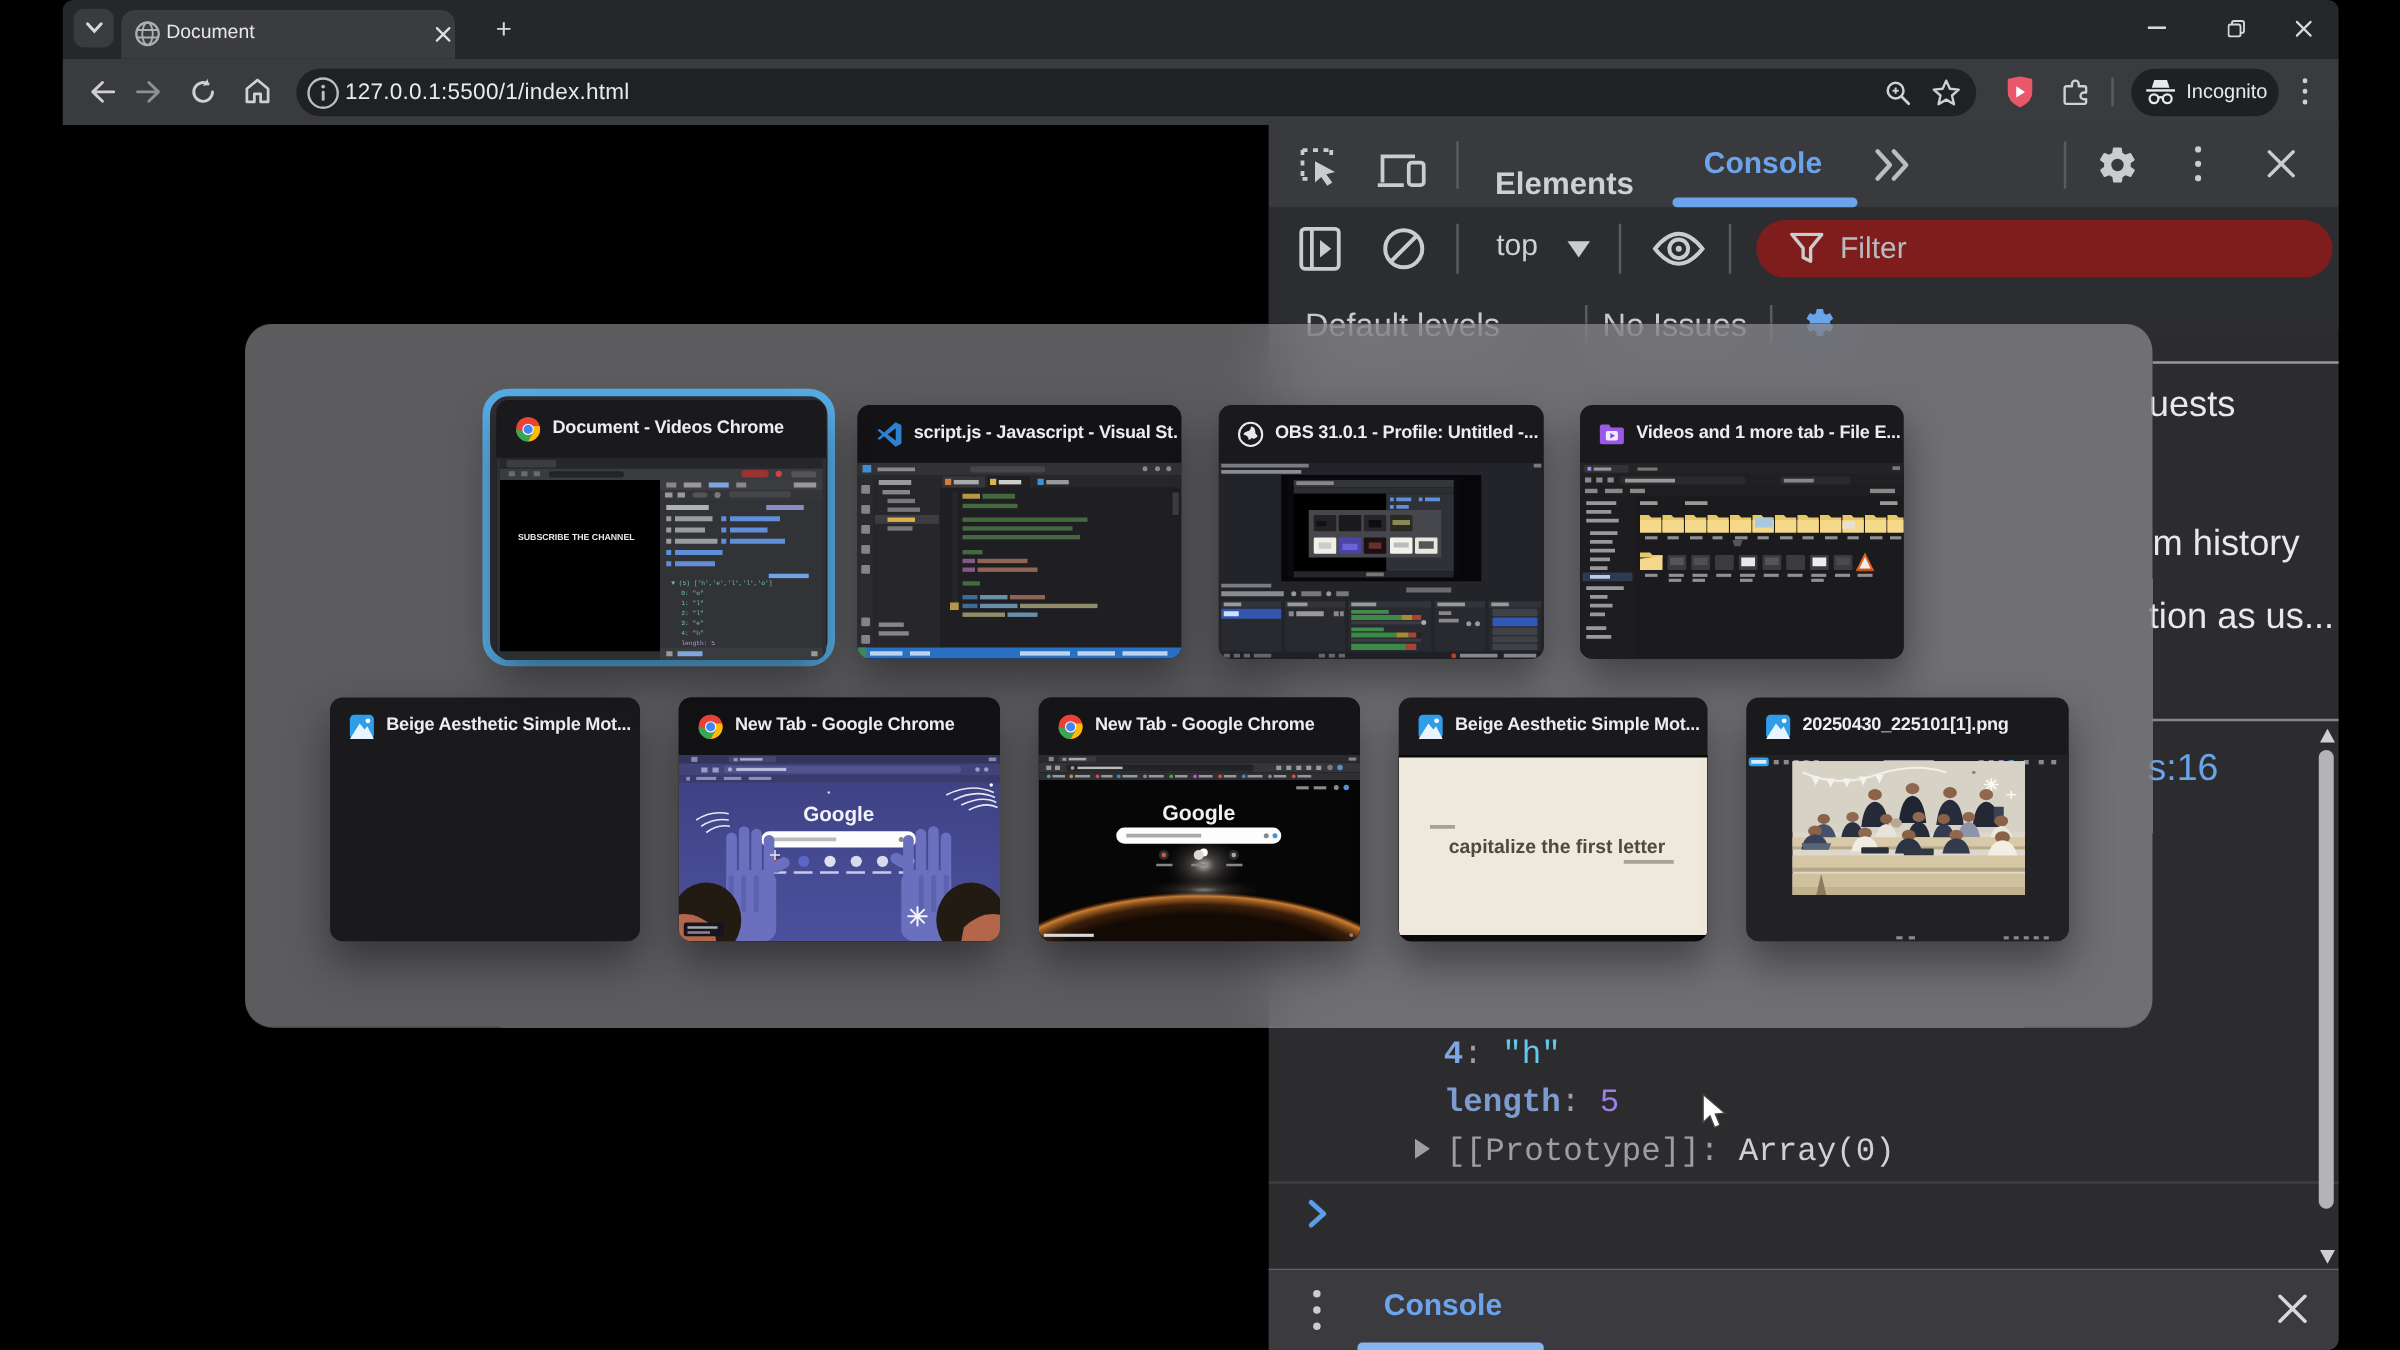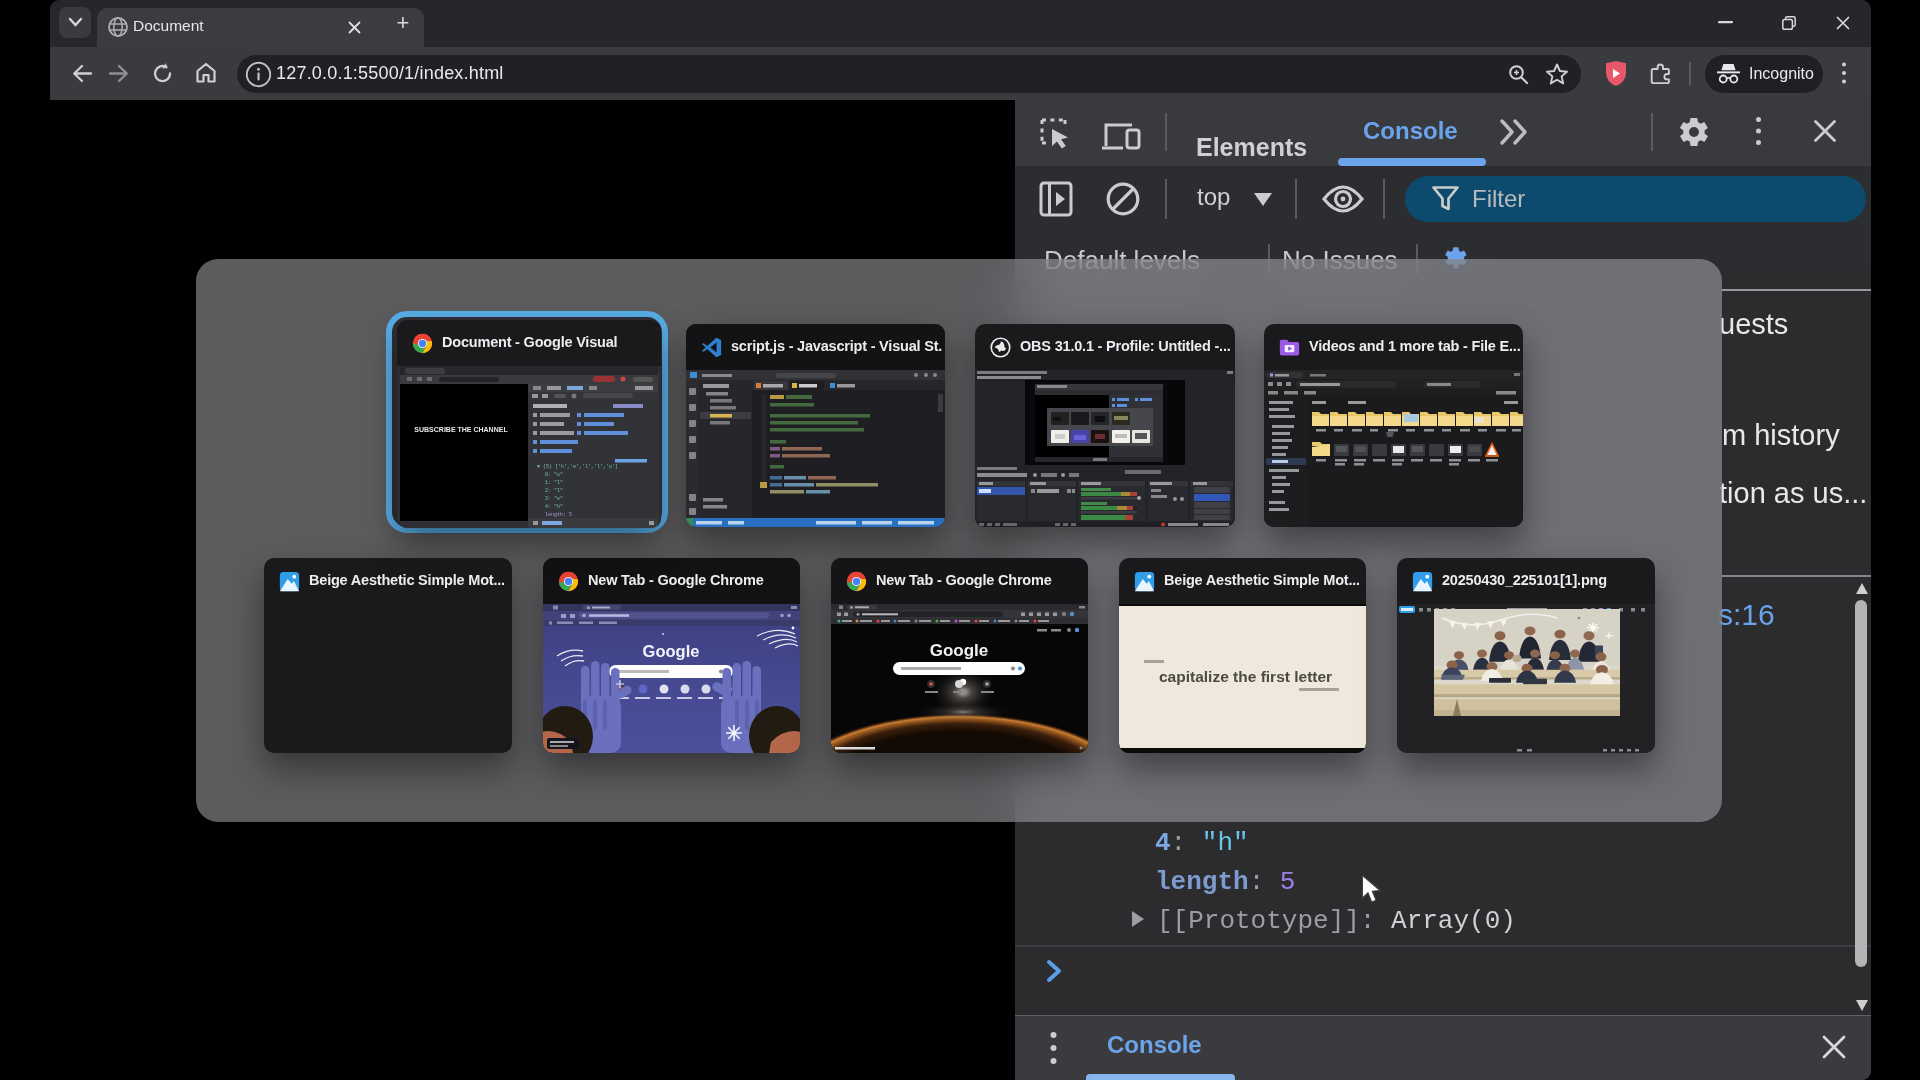--- a/index.html
+++ b/index.html
@@ -6,21 +6,21 @@
   html,body { width:1920px; height:1080px; background:#000; overflow:hidden;
     font-family:"Liberation Sans", sans-serif; }
   .abs { position:absolute; }
   #screen { position:relative; width:1920px; height:1080px; background:#000; }
   
   #win { position:absolute; left:50px; top:0; width:1821px; height:1080px;
          border-radius:9px; overflow:hidden; background:#000; }
   #tabstrip { position:absolute; left:0; top:0; width:100%; height:47px; background:#26272b; }
   #tabchev { position:absolute; left:9px; top:7px; width:32px; height:31px; border-radius:8px;
              background:#3a3b3f; }
-  #tab { position:absolute; left:47px; top:8px; width:327px; height:39px; background:#3b3c40;
+  #tab { position:absolute; left:47px; top:8px; width:267px; height:39px; background:#3b3c40;
          border-radius:11px 11px 0 0; }
   #tab .t { position:absolute; left:36px; top:9px; font-size:15.5px; color:#e7e7e9; }
   #newtab { position:absolute; left:338px; top:10px; width:30px; height:28px; color:#d7d8da;
             font-size:22px; font-weight:300; text-align:center; line-height:26px; }
   
   #toolbar { position:absolute; left:0; top:47px; width:100%; height:53px; background:#3a3b3f; }
   #omni { position:absolute; left:187px; top:8px; width:1344px; height:38px; border-radius:19px;
           background:#202124; }
   #omni .url { position:absolute; left:41px; top:8px; font-size:18px; color:#e8e9eb; letter-spacing:0.2px; }
   
@@ -183,21 +183,21 @@
         <div class="dsep" style="left:150px; top:13px; height:40px;"></div>
         <div class="dtxt" style="left:182px; top:17px; font-size:24px;">top</div>
         <div class="abs" style="left:239px; top:27px; width:0; height:0; border-left:9.5px solid transparent; border-right:9.5px solid transparent; border-top:13px solid #cbccce;"></div>
         <div class="dsep" style="left:280px; top:13px; height:40px;"></div>
         <svg class="abs" style="left:307px;top:17px;" width="42" height="32" viewBox="0 0 42 32">
             <path d="M2 16 Q21 -8 40 16 Q21 40 2 16 Z" fill="none" stroke="#cbccce" stroke-width="3.2"></path>
             <circle cx="21" cy="16" r="7.5" fill="none" stroke="#cbccce" stroke-width="3.2"></circle>
             <circle cx="21" cy="16" r="2.4" fill="#cbccce"></circle>
           </svg>
         <div class="dsep" style="left:368px; top:13px; height:40px;"></div>
-        <div class="abs" style="left:390px; top:10px; width:461px; height:46px; border-radius:23px; background:#0c4a6e;">
+        <div class="abs" style="left:390px; top:10px; width:461px; height:46px; border-radius:23px; background:#7f1d1d;">
           <svg class="abs" style="left:27px;top:10px;" width="27" height="25" viewBox="0 0 27 25">
               <path d="M1.5 1.5 H25.5 L16.5 12.5 V23 L10.5 20 V12.5 Z" fill="none" stroke="#cbccce" stroke-width="2.7" stroke-linejoin="round"></path>
             </svg>
           <div class="dtxt" style="left:67px; top:9px; font-size:24px; color:#b9babd;">Filter</div>
         </div>
       </div>
       <div id="dtr3">
         <div class="dtxt" style="left:29px; top:13px; font-size:26px; color:#c8c9cc;">Default levels</div>
         <div class="dsep" style="left:253px; top:12px; height:30px;"></div>
         <div class="dtxt" style="left:267px; top:13px; font-size:26px; color:#c8c9cc;">No Issues</div>
@@ -249,21 +249,21 @@
   <div class="thumb" style="left:397px; top:320px; width:264px; height:208px; z-index:6;">
     <div class="ttl">
       <svg class="ic" viewBox="0 0 24 24">
           <circle cx="12" cy="12" r="11" fill="#ea4335"></circle>
           <path d="M1 12 A11 11 0 0 0 12 23 L16.8 14.5 A5.5 5.5 0 0 1 7 13.5 Z" fill="#34a853"></path>
           <path d="M12 23 A11 11 0 0 0 22.5 9 L12.5 9 A5.5 5.5 0 0 1 16.9 14.3 Z" fill="#fbbc05"></path>
           <path d="M2.2 7 A11 11 0 0 1 21.8 7 L12 7 A5.2 5.2 0 0 0 7.2 10 Z" fill="#ea4335"></path>
           <circle cx="12" cy="12" r="5.2" fill="#fff"></circle>
           <circle cx="12" cy="12" r="4.2" fill="#4285f4"></circle>
         </svg>
-      <span class="tx">Document - Google Visual</span>
+      <span class="tx">Document - Videos Chrome</span>
     </div>
     <div class="tc">
       <svg width="264" height="162" viewBox="0 0 264 162">
         <rect width="264" height="162" fill="#2e2f33"></rect>
         <rect x="3" y="0" width="258" height="9" fill="#26272a"></rect>
         <rect x="8" y="2" width="40" height="6" rx="2" fill="#3c3d41"></rect>
         <rect x="3" y="9" width="258" height="9" fill="#3a3b3f"></rect>
         <rect x="10" y="11" width="5" height="4" fill="#6a6b6e"></rect>
           <rect x="20" y="11" width="5" height="4" fill="#6a6b6e"></rect>
           <rect x="30" y="11" width="5" height="4" fill="#6a6b6e"></rect>

